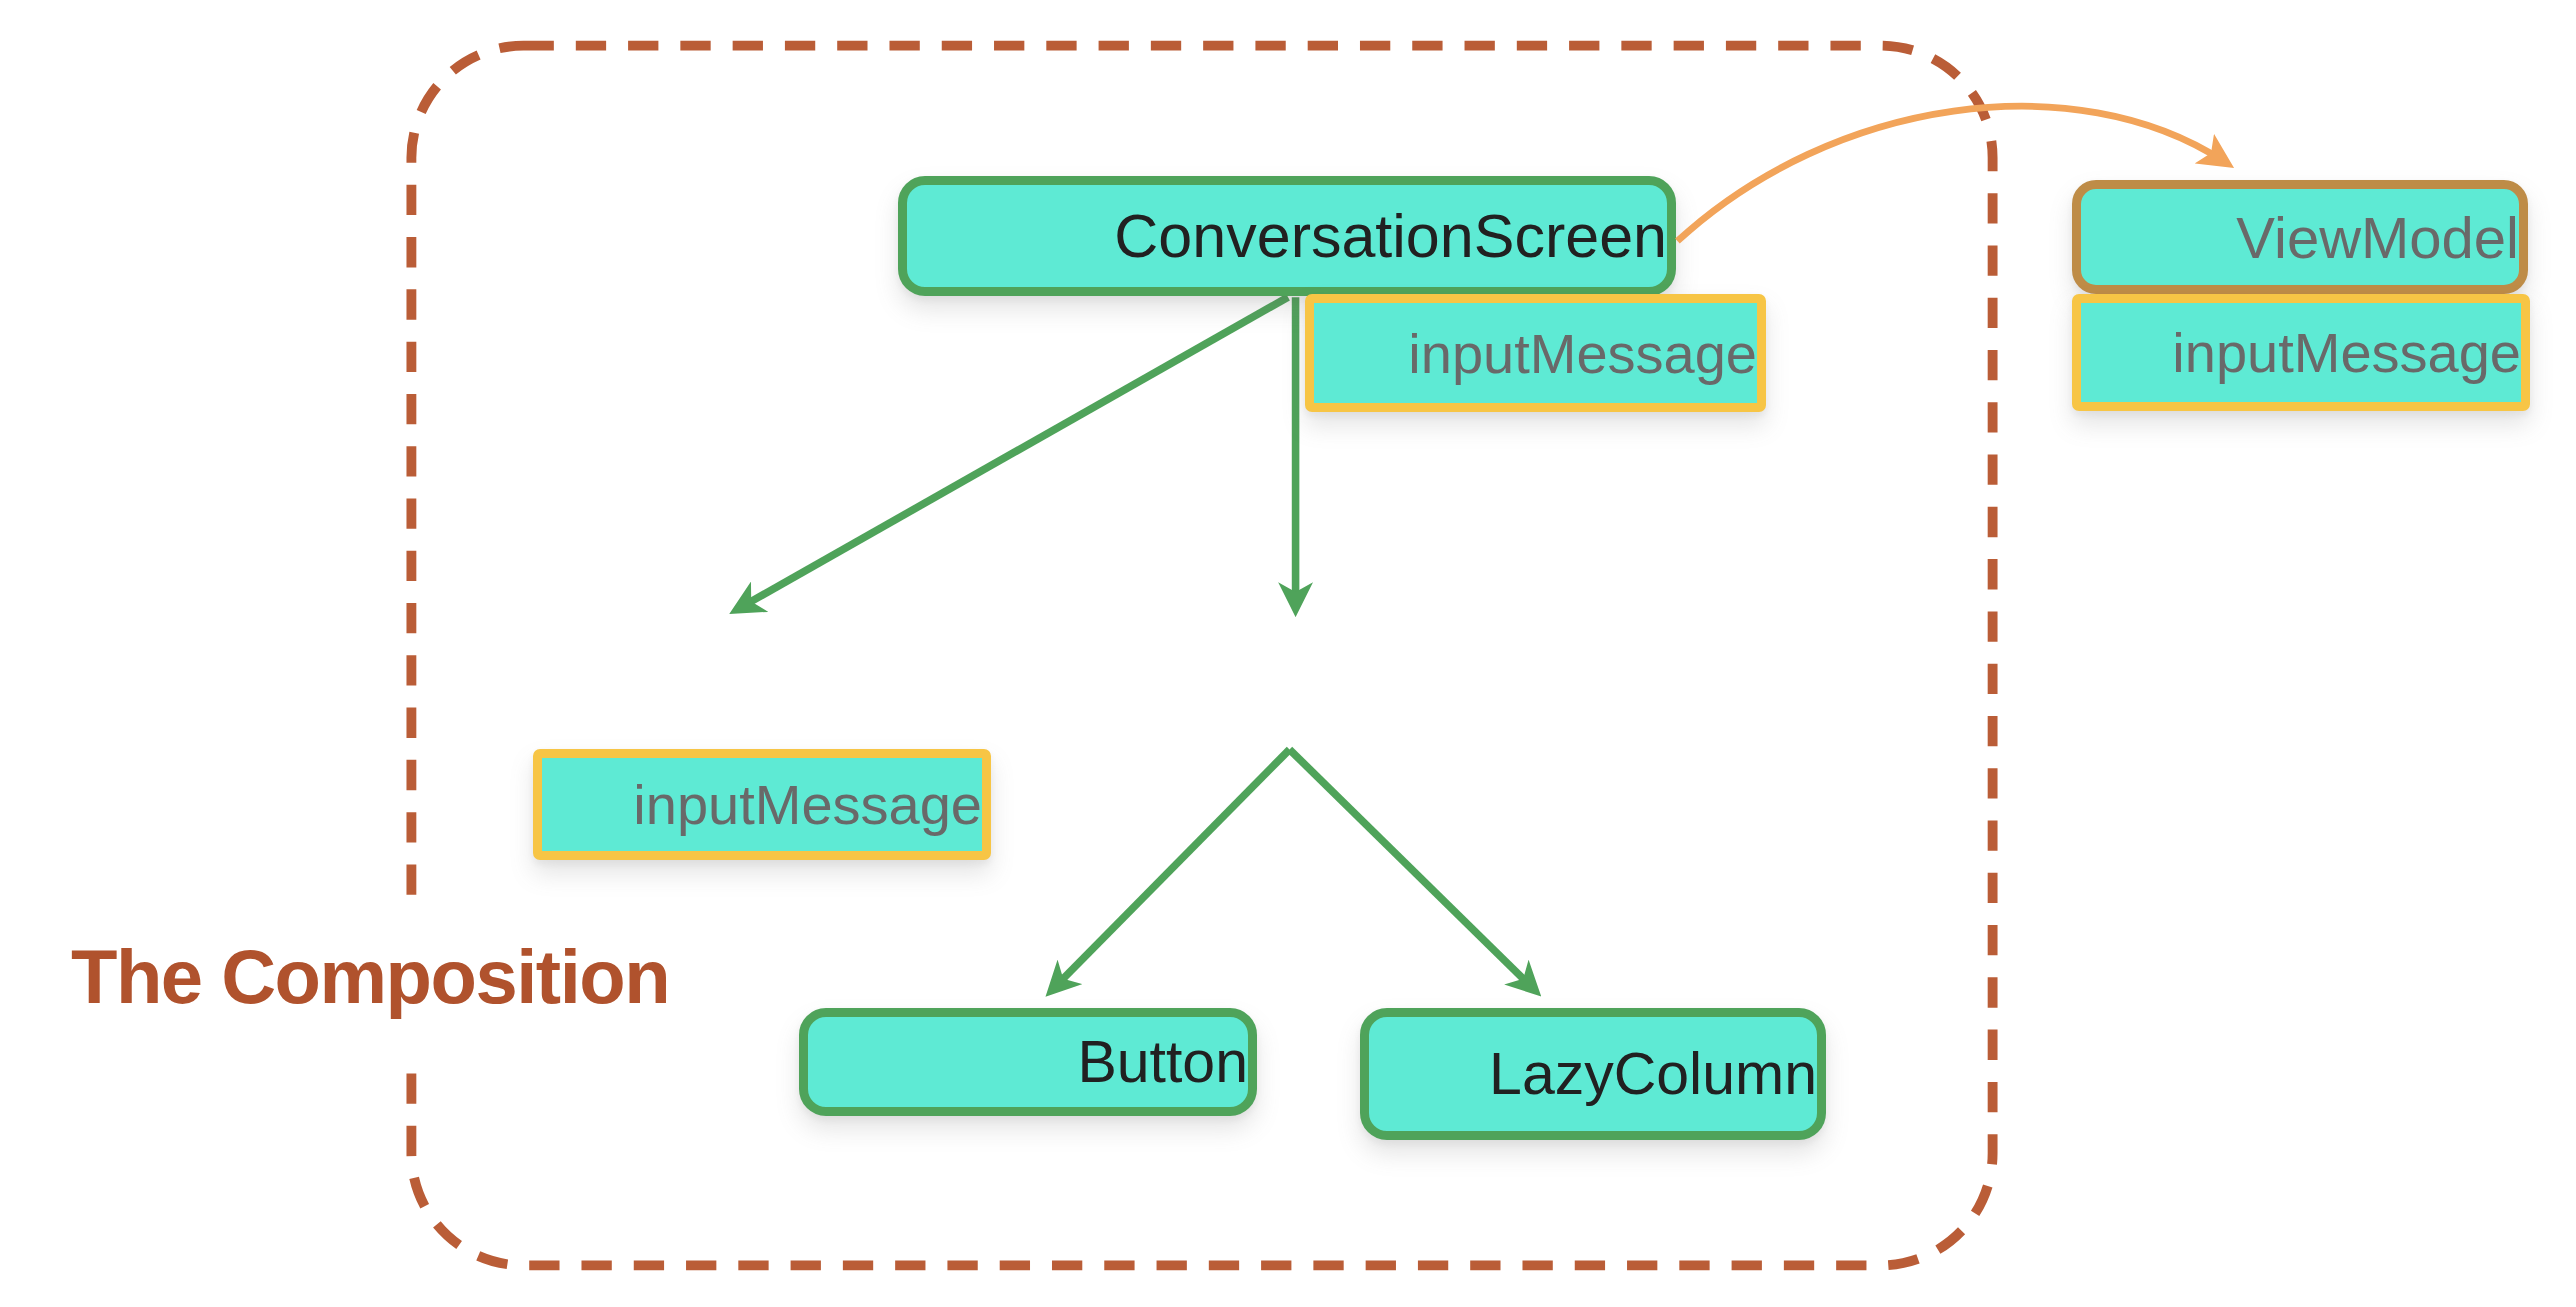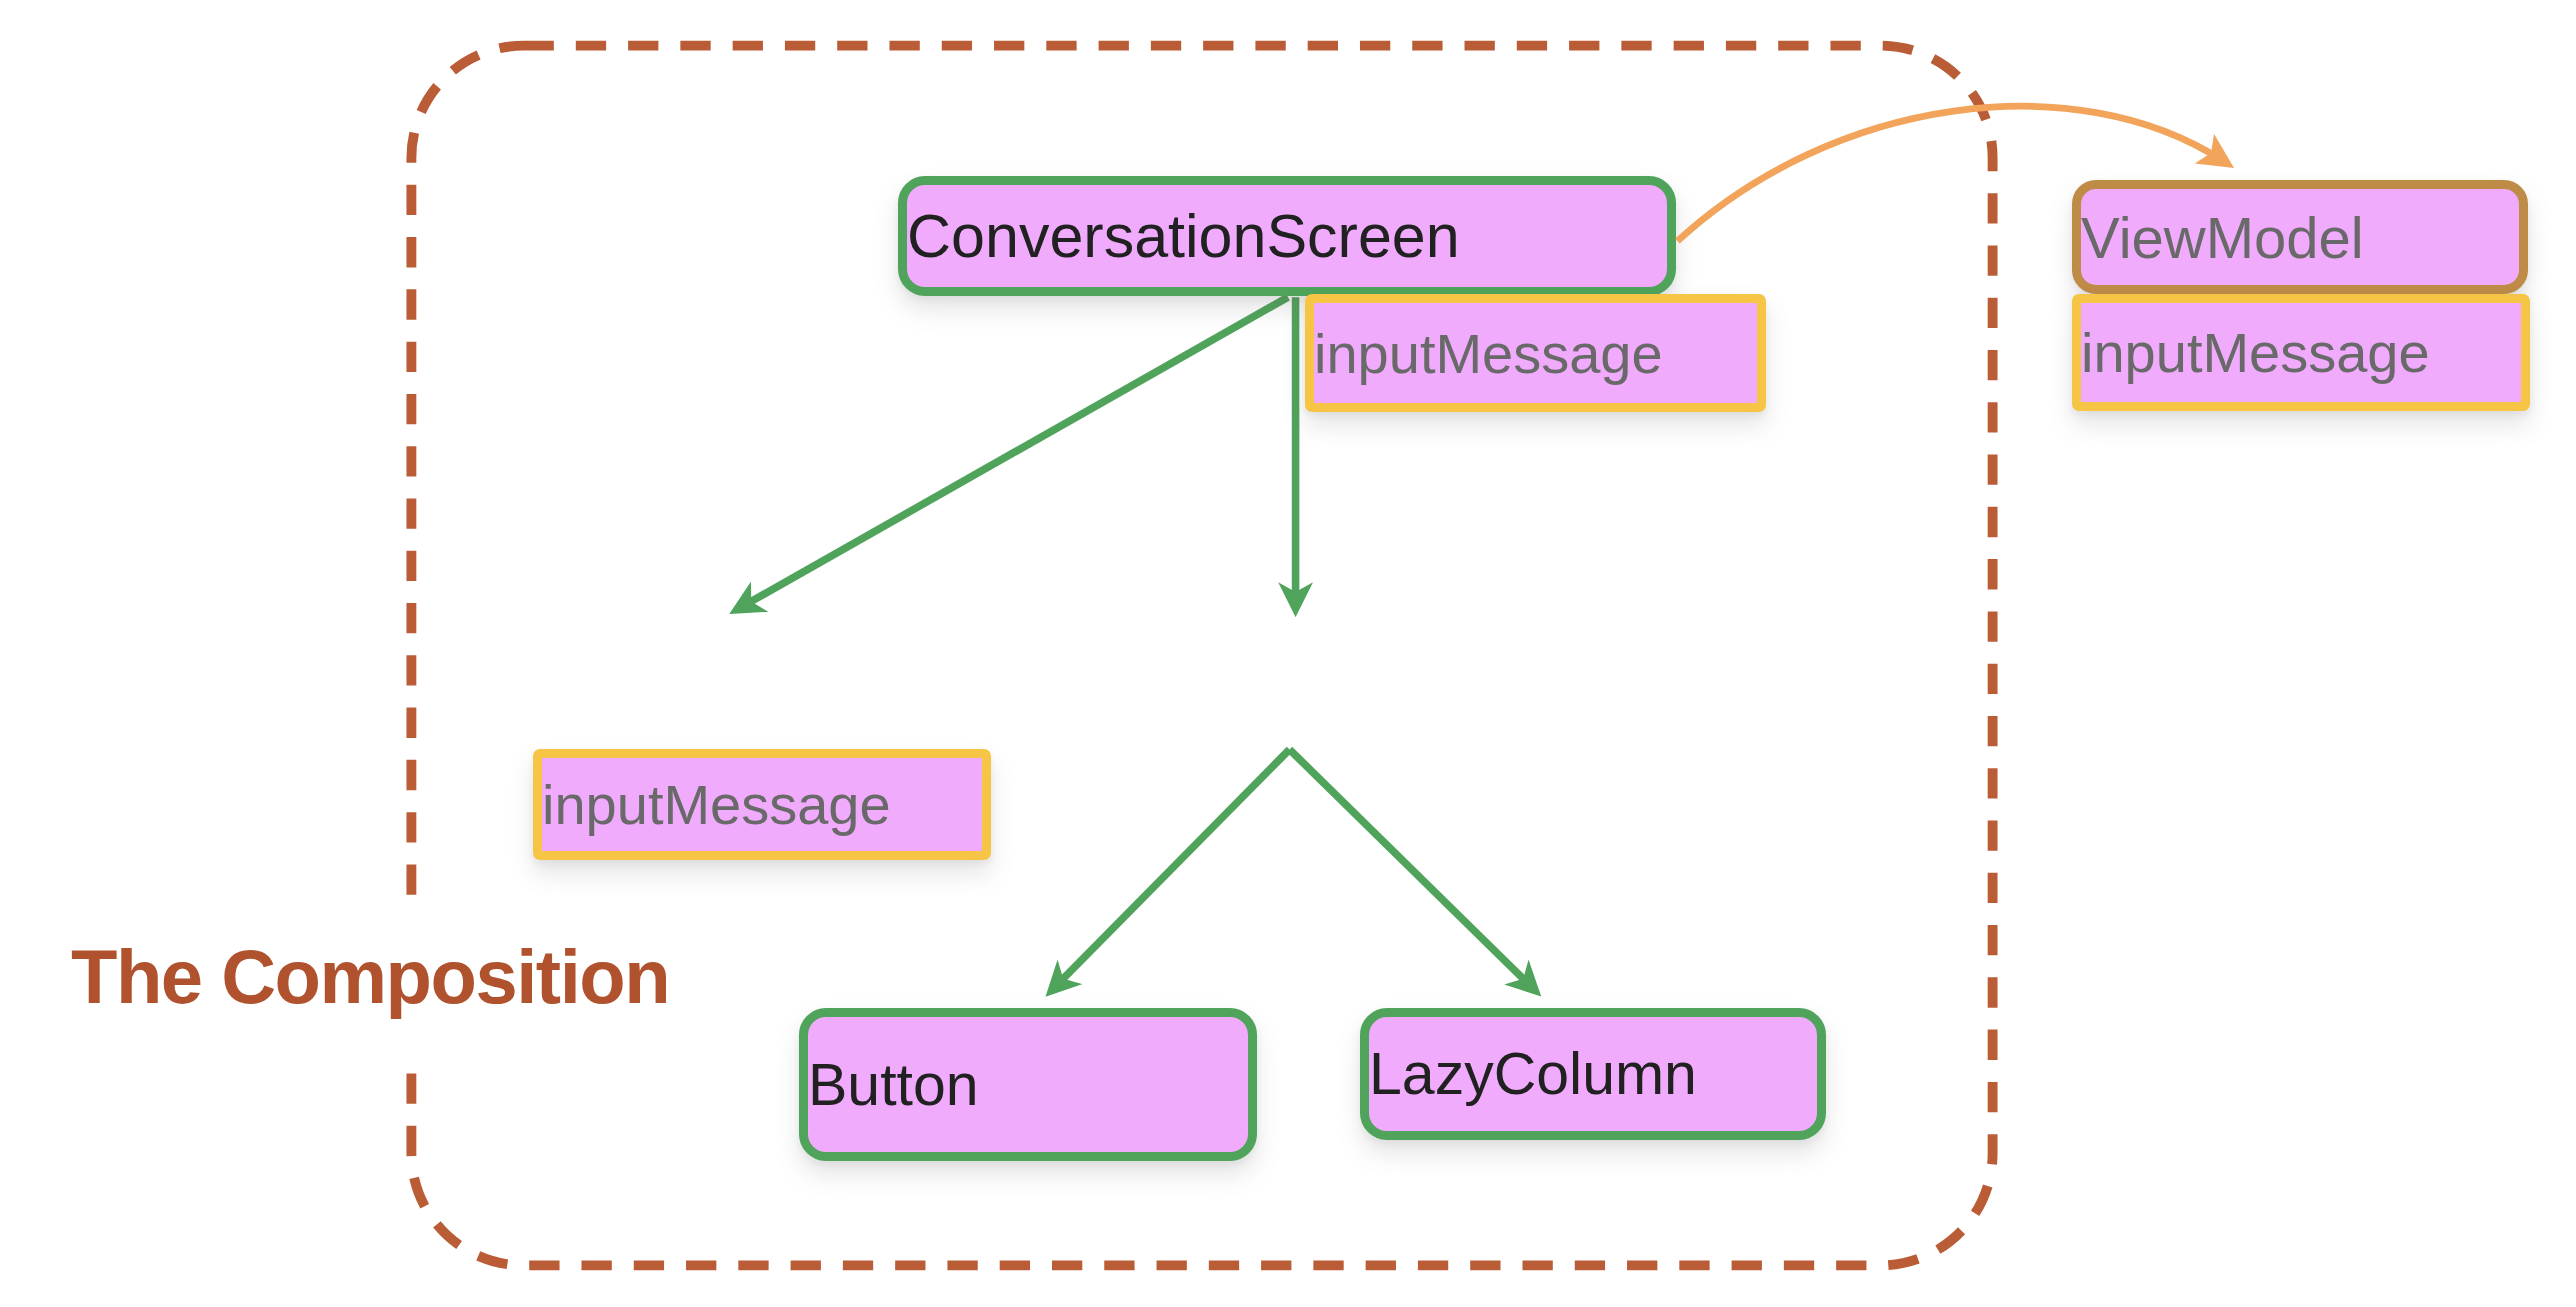--- a/index.html
+++ b/index.html
@@ -40,22 +40,22 @@
     fill:none;
     stroke:var(--c-orange);
     stroke-width:9;
   }
   .mk-green{fill:var(--c-green);}
   .mk-orange{fill:var(--c-orange);}
 
   .node{
     position:absolute;
     box-sizing:border-box;
-    background:#f0abfc;
-    display:flex;align-items:center;justify-content:flex-start;
+    background:#5eead4;
+    display:flex;align-items:center;justify-content:flex-end;
     text-align:center;
     white-space:nowrap;
     box-shadow:0 13.6px 23px rgba(110,110,110,.18), 0 3.8px 7.6px rgba(0,0,0,.05);
     z-index:2;
   }
   .node.green{
     border:9.8px solid var(--c-green);
     border-radius:27px;
     color:var(--c-text_dark);
     font-size:61px;
@@ -117,21 +117,21 @@
   <div class="node badge" style="left:1305px;top:294px;width:461px;height:118px;">
     <span>inputMessage</span>
   </div>
 
 
   <div class="node badge" style="left:533px;top:749px;width:458px;height:111px;">
     <span>inputMessage</span>
   </div>
 
 
-  <div class="node green" style="left:799px;top:1008px;width:458px;height:153px;font-size:59px;">
+  <div class="node green" style="left:799px;top:1008px;width:458px;height:108px;font-size:59px;">
     <span>Button</span>
   </div>
 
   <div class="node tan" style="left:2072px;top:180px;width:456px;height:114px;">
     <span>ViewModel</span>
   </div>
 
   <div class="node green" style="left:1360px;top:1008px;width:466px;height:132px;font-size:59px;">
     <span>LazyColumn</span>
   </div>

